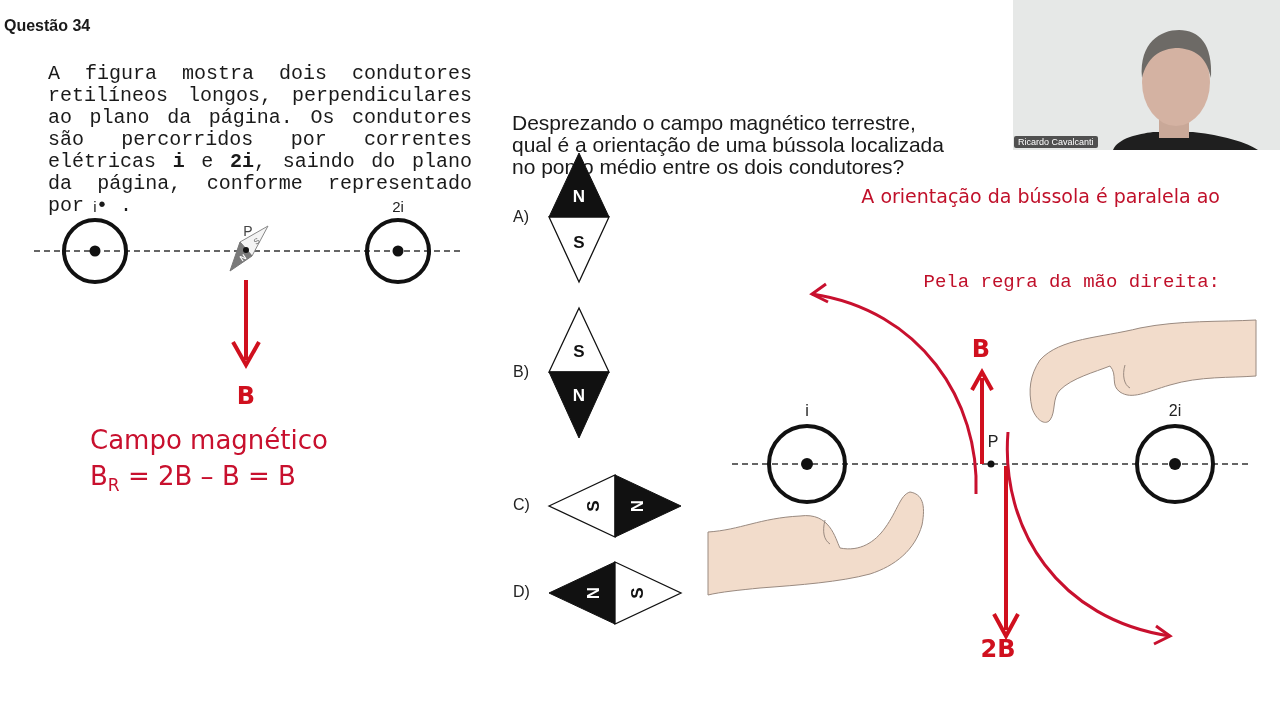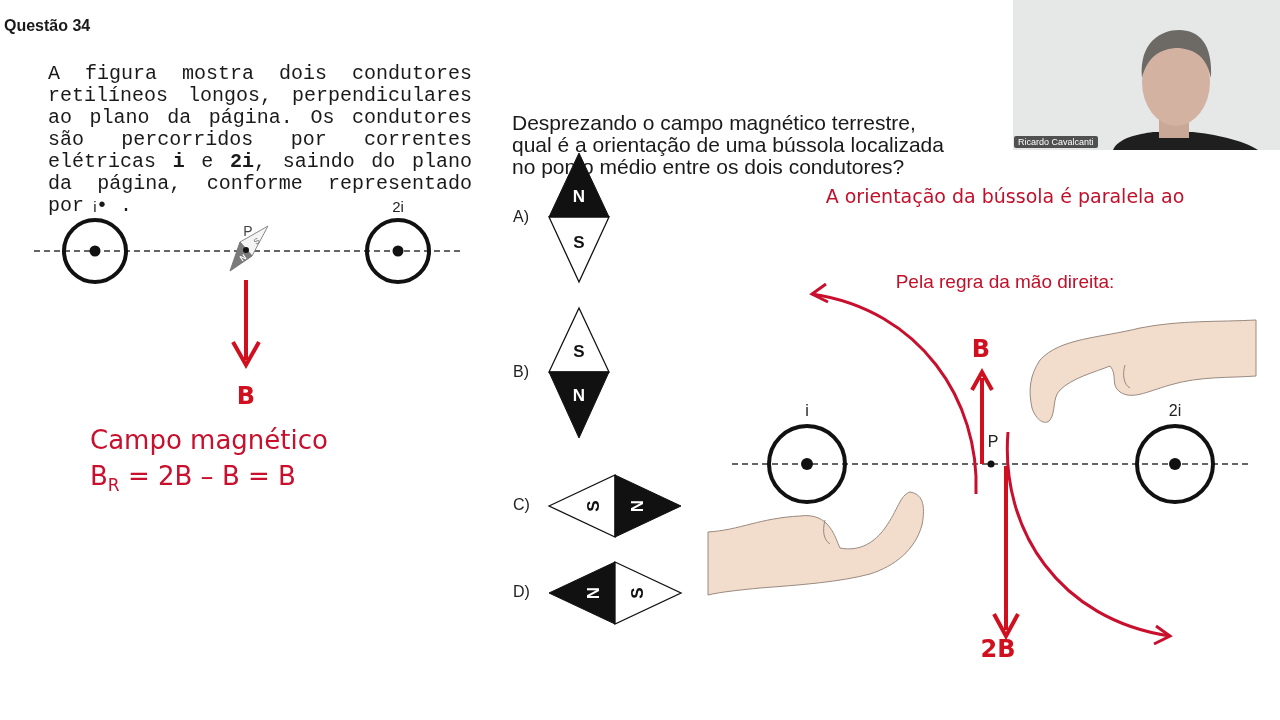--- a/index.html
+++ b/index.html
@@ -5,22 +5,22 @@
   html, body { margin:0; padding:0; }
   body { width:1280px; height:720px; background:#ffffff; position:relative; overflow:hidden;
          font-family:"Liberation Sans", sans-serif; color:#1a1a1a; }
   .abs { position:absolute; }
   .q-title { left:4px; top:17px; font-size:16px; font-weight:bold; }
   .q-text { left:48px; top:63px; width:424px; font-size:20px; line-height:22px; text-align:justify; text-align-last:left;font-family:Liberation Mono, monospace; }
   .q-text b { font-weight:bold; }
   .q-text2 { left:512px; top:64px; width:440px; font-size:21px; line-height:22px;margin-top:48px; }
   .red-label { font-family:"DejaVu Sans", sans-serif; }
   .cap1 { left:90px; top:422px; width:315px; text-align:left; font-size:26px; line-height:36px; color:#c8102e; font-family:"DejaVu Sans", sans-serif; }
-  .cap-right { left:790px; top:182px; width:430px; text-align:center; font-size:19px; line-height:28px; color:#c0102a; font-family:"DejaVu Sans", sans-serif; }
-  .cap-rule { left:790px; top:270px; width:430px; text-align:center; font-size:19px; line-height:24px; color:#c0102a; font-family:Liberation Sans, sans-serif; }
+  .cap-right { left:790px; top:182px; width:430px; text-align:right; font-size:19px; line-height:28px; color:#c0102a; font-family:"DejaVu Sans", sans-serif; }
+  .cap-rule { left:790px; top:270px; width:430px; text-align:right; font-size:19px; line-height:24px; color:#c0102a; font-family:Liberation Mono, monospace; }
   .opt-label { font-size:16px; color:#222; }
   .webcam { left:1013px; top:0; width:267px; height:150px; background:#e9ebea; overflow:hidden; }
   .name-tag { left:1014px; top:136px; background:rgba(30,30,30,0.75); color:#fff; font-size:9px; padding:1px 4px; border-radius:2px; }
   svg text { font-family:"Liberation Sans", sans-serif; }
 </style>
 </head>
 <body>
 
 <div class="abs q-title">Questão 34</div>
 

